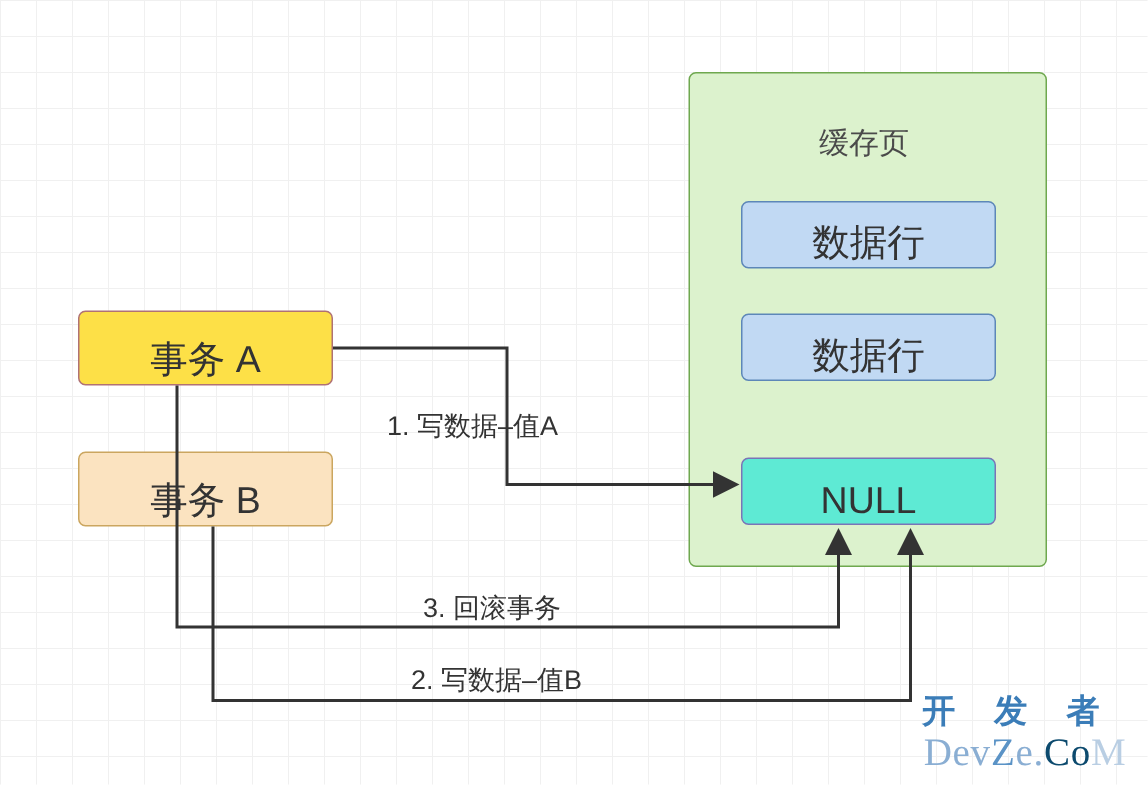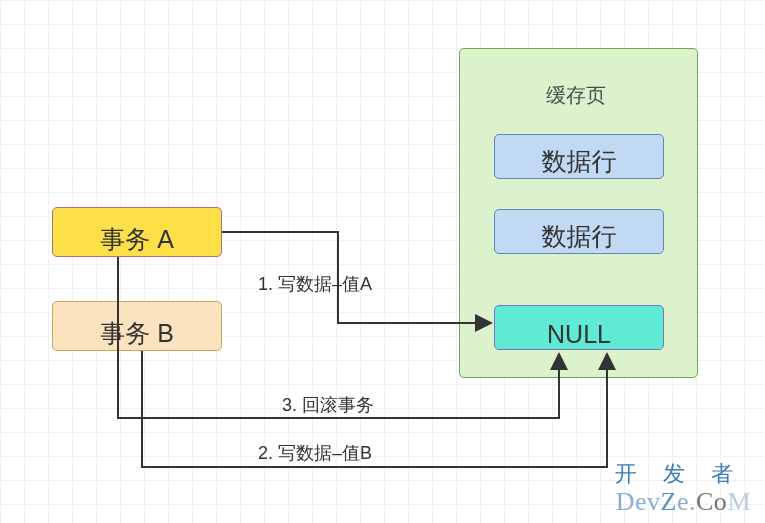--- a/index.html
+++ b/index.html
@@ -48,34 +48,34 @@
     width: 765px; height: 523px;
     pointer-events: none;
   }
   .watermark-top {
     position: absolute;
     right: 22px;
     bottom: 34px;
     font-size: 22px;
     letter-spacing: 10px;
     color: #3b7db8;
-    font-weight: 400;
+    font-weight: 700;
     font-family: "SimHei","PingFang SC",sans-serif;
   }
   .watermark-bottom {
     position: absolute;
     right: 14px;
     bottom: 6px;
     font-size: 26px;
     color: #8aaed3;
     font-family: Georgia, "Times New Roman", serif;
     letter-spacing: 0.5px;
   }
   .watermark-bottom .z { color: #5b93c6; }
-  .watermark-bottom .co { color: #737373; margin-top: 48px; }
+  .watermark-bottom .co { color: #0c4a6e; margin-top: 48px; }
   .watermark-bottom .m  { color: #b9cee3; }
 </style>
 </head>
 <body>
 
 <div class="cache-page" style="left: 459px; top: 48px; width: 239px; height: 330px; background: rgb(220, 242, 205); border-color: rgb(111, 168, 79);"></div>
 <div class="cache-title" style="left:546px; top:82px;">缓存页</div>
 
 <div class="node" style="left: 494px; top: 134px; width: 170px; height: 45px; background: rgb(193, 217, 243); border-color: rgb(93, 135, 184);">
   <span>数据行</span>
@@ -90,21 +90,21 @@
 <div class="node" style="left: 52px; top: 207px; width: 170px; height: 50px; background: #fde047; border-color: rgb(176, 114, 116);">
   <span>事务 A</span>
 </div>
 
 <div class="node" style="left: 52px; top: 301px; width: 170px; height: 50px; background: rgb(251, 227, 192); border-color: rgb(203, 166, 95);">
   <span>事务 B</span>
 </div>
 
 <div class="arrow-label" style="left:258px; top:272px;">1. 写数据–值A</div>
 <div class="arrow-label" style="left:282px; top:393px;">3. 回滚事务</div>
-<div class="arrow-label" style="left:258px; top:441px;">2. 写数据–值B</div>
+<div class="arrow-label" style="left:274px; top:441px;">2. 写数据–值B</div>
 
 <svg class="arrows">
   <defs>
     <marker id="arrowhead" markerWidth="9" markerHeight="9" refX="7" refY="4.5" orient="auto">
       <path d="M0,0 L9,4.5 L0,9 Z" fill="#333"></path>
     </marker>
   </defs>
 
   <path d="M 222 232 L 338 232 L 338 323 L 489 323" stroke="#333" stroke-width="2" fill="none" marker-end="url(#arrowhead)"></path>
 

